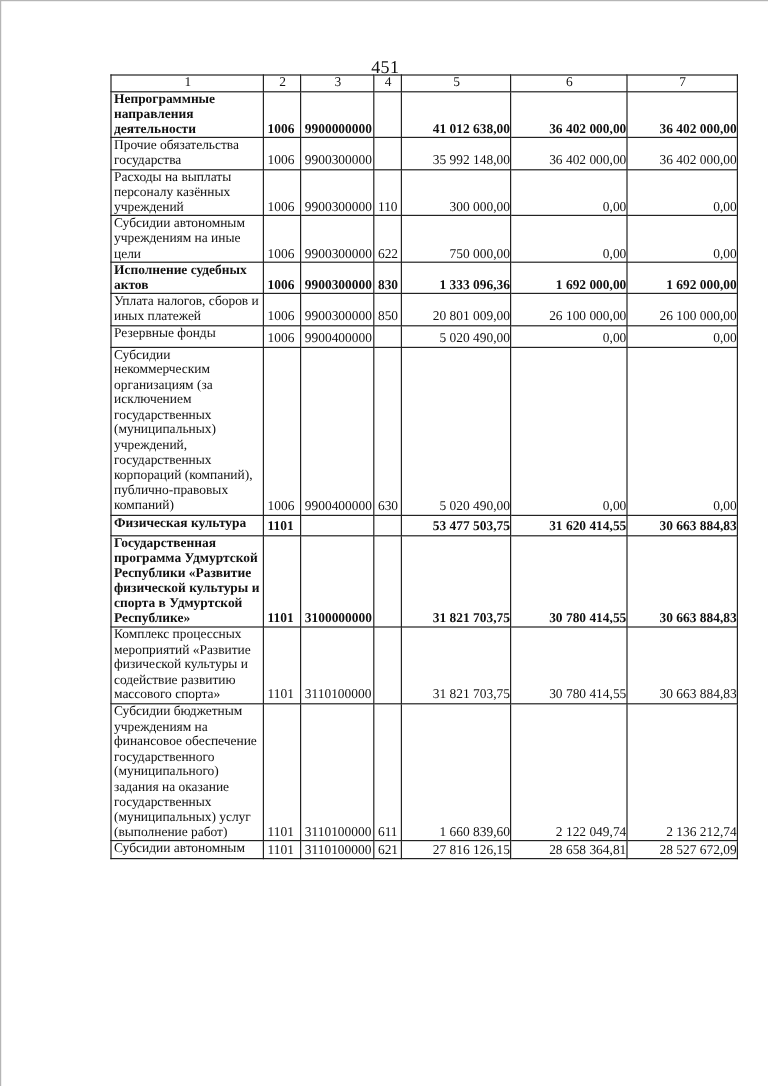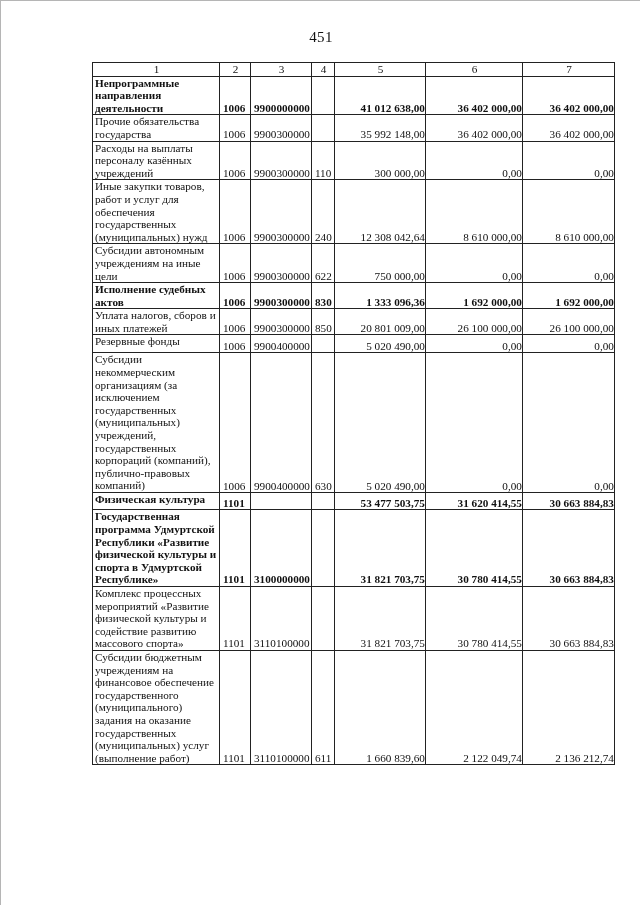--- a/index.html
+++ b/index.html
@@ -2,21 +2,21 @@
 <html><head>
 <meta charset="utf-8">
 <style>
   html, body { margin: 0; padding: 0; }
   body {
     width: 640px; height: 905px; background: #ffffff; position: relative; overflow: hidden;
     font-family: "Liberation Serif", "DejaVu Serif", serif; color: #111;
     border-top: 1px solid #b5b5b5; border-left: 1px solid #b5b5b5; box-sizing: border-box;
   }
   .page-number {
-    position: absolute; top: 28px; left: 0; width: 640px; text-align: center;
+    position: absolute; top: 48px; left: 0; width: 640px; text-align: center;
     font-size: 15px; letter-spacing: 0.3px;
   }
   table.budget {
     position: absolute; top: 61px; left: 91px;
     border-collapse: collapse; table-layout: fixed;
     font-size: 11.2px; line-height: 12.6px;
   }
   table.budget td {
     border: 1px solid #222; padding: 0 1px 0 2px; vertical-align: bottom;
     overflow: hidden; white-space: nowrap;
@@ -71,29 +71,20 @@
         <td class="num">36 402 000,00</td>
       </tr>
       <tr style="height: 38px;">
         <td class="name">Расходы на выплаты персоналу казённых учреждений</td>
         <td class="code">1006</td>
         <td class="code">9900300000</td>
         <td class="code">110</td>
         <td class="num">300 000,00</td>
         <td class="num">0,00</td>
         <td class="num">0,00</td>
-      </tr>
-      <tr style="height: 63px;">
-        <td class="name">Иные закупки товаров, работ и услуг для обеспечения государственных (муниципальных) нужд</td>
-        <td class="code">1006</td>
-        <td class="code">9900300000</td>
-        <td class="code">240</td>
-        <td class="num">12 308 042,64</td>
-        <td class="num">8 610 000,00</td>
-        <td class="num">8 610 000,00</td>
       </tr>
       <tr style="height: 38px;">
         <td class="name">Субсидии автономным учреждениям на иные цели</td>
         <td class="code">1006</td>
         <td class="code">9900300000</td>
         <td class="code">622</td>
         <td class="num">750 000,00</td>
         <td class="num">0,00</td>
         <td class="num">0,00</td>
       </tr>
@@ -162,14 +153,23 @@
       </tr>
       <tr style="height: 109px;">
         <td class="name">Субсидии бюджетным учреждениям на финансовое обеспечение государственного (муниципального) задания на оказание государственных (муниципальных) услуг (выполнение работ)</td>
         <td class="code">1101</td>
         <td class="code">3110100000</td>
         <td class="code">611</td>
         <td class="num">1 660 839,60</td>
         <td class="num">2 122 049,74</td>
         <td class="num">2 136 212,74</td>
       </tr>
+      <tr style="height: 15px;">
+        <td class="name">Субсидии автономным</td>
+        <td class="code">1101</td>
+        <td class="code">3110100000</td>
+        <td class="code">621</td>
+        <td class="num">27 816 126,15</td>
+        <td class="num">28 658 364,81</td>
+        <td class="num">28 527 672,09</td>
+      </tr>
     </tbody>
 </table>
 
 </body></html>

